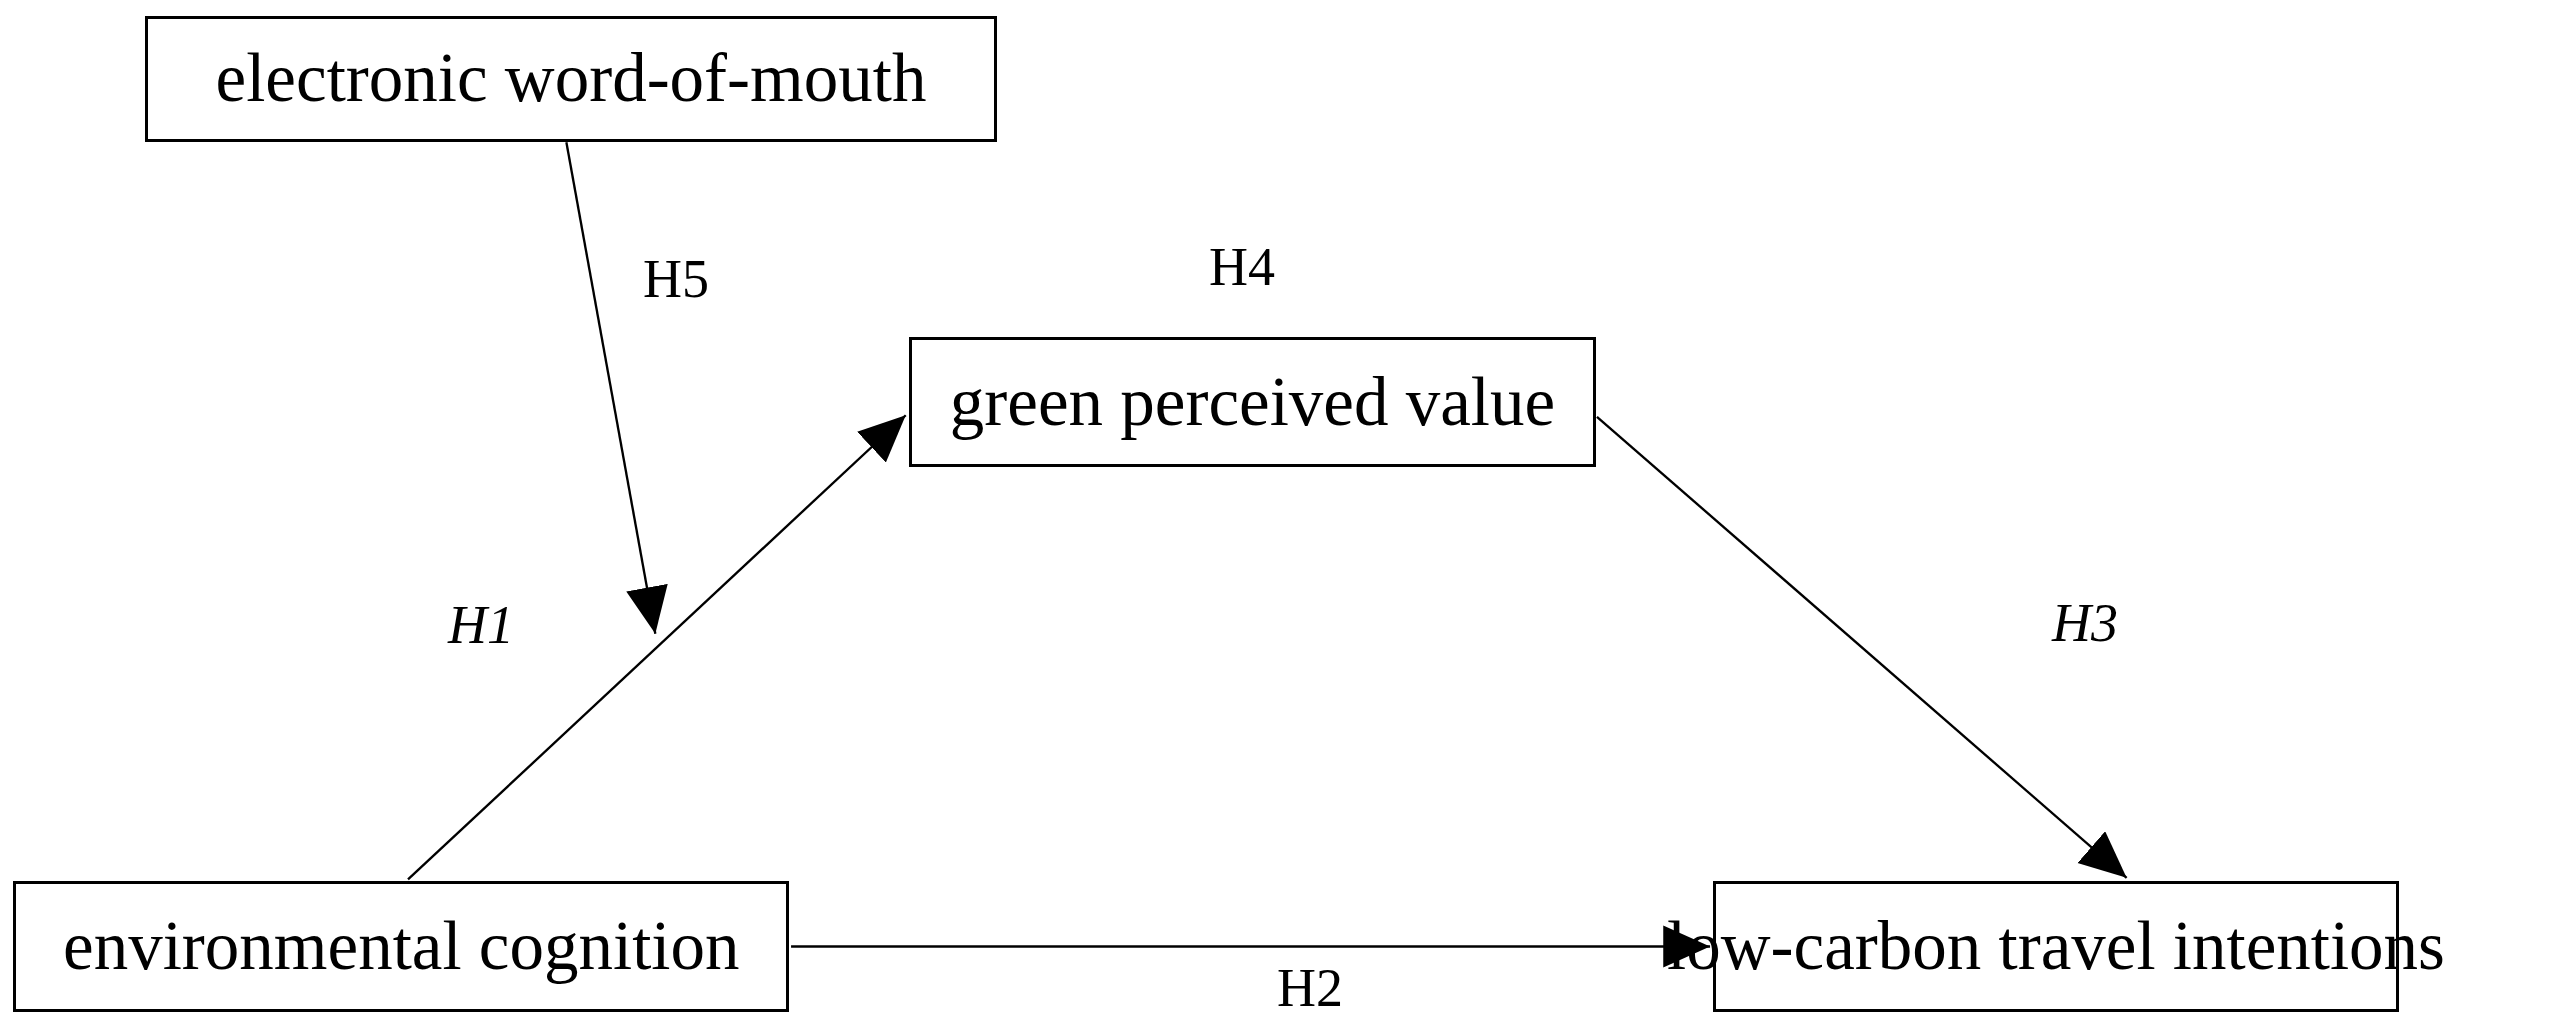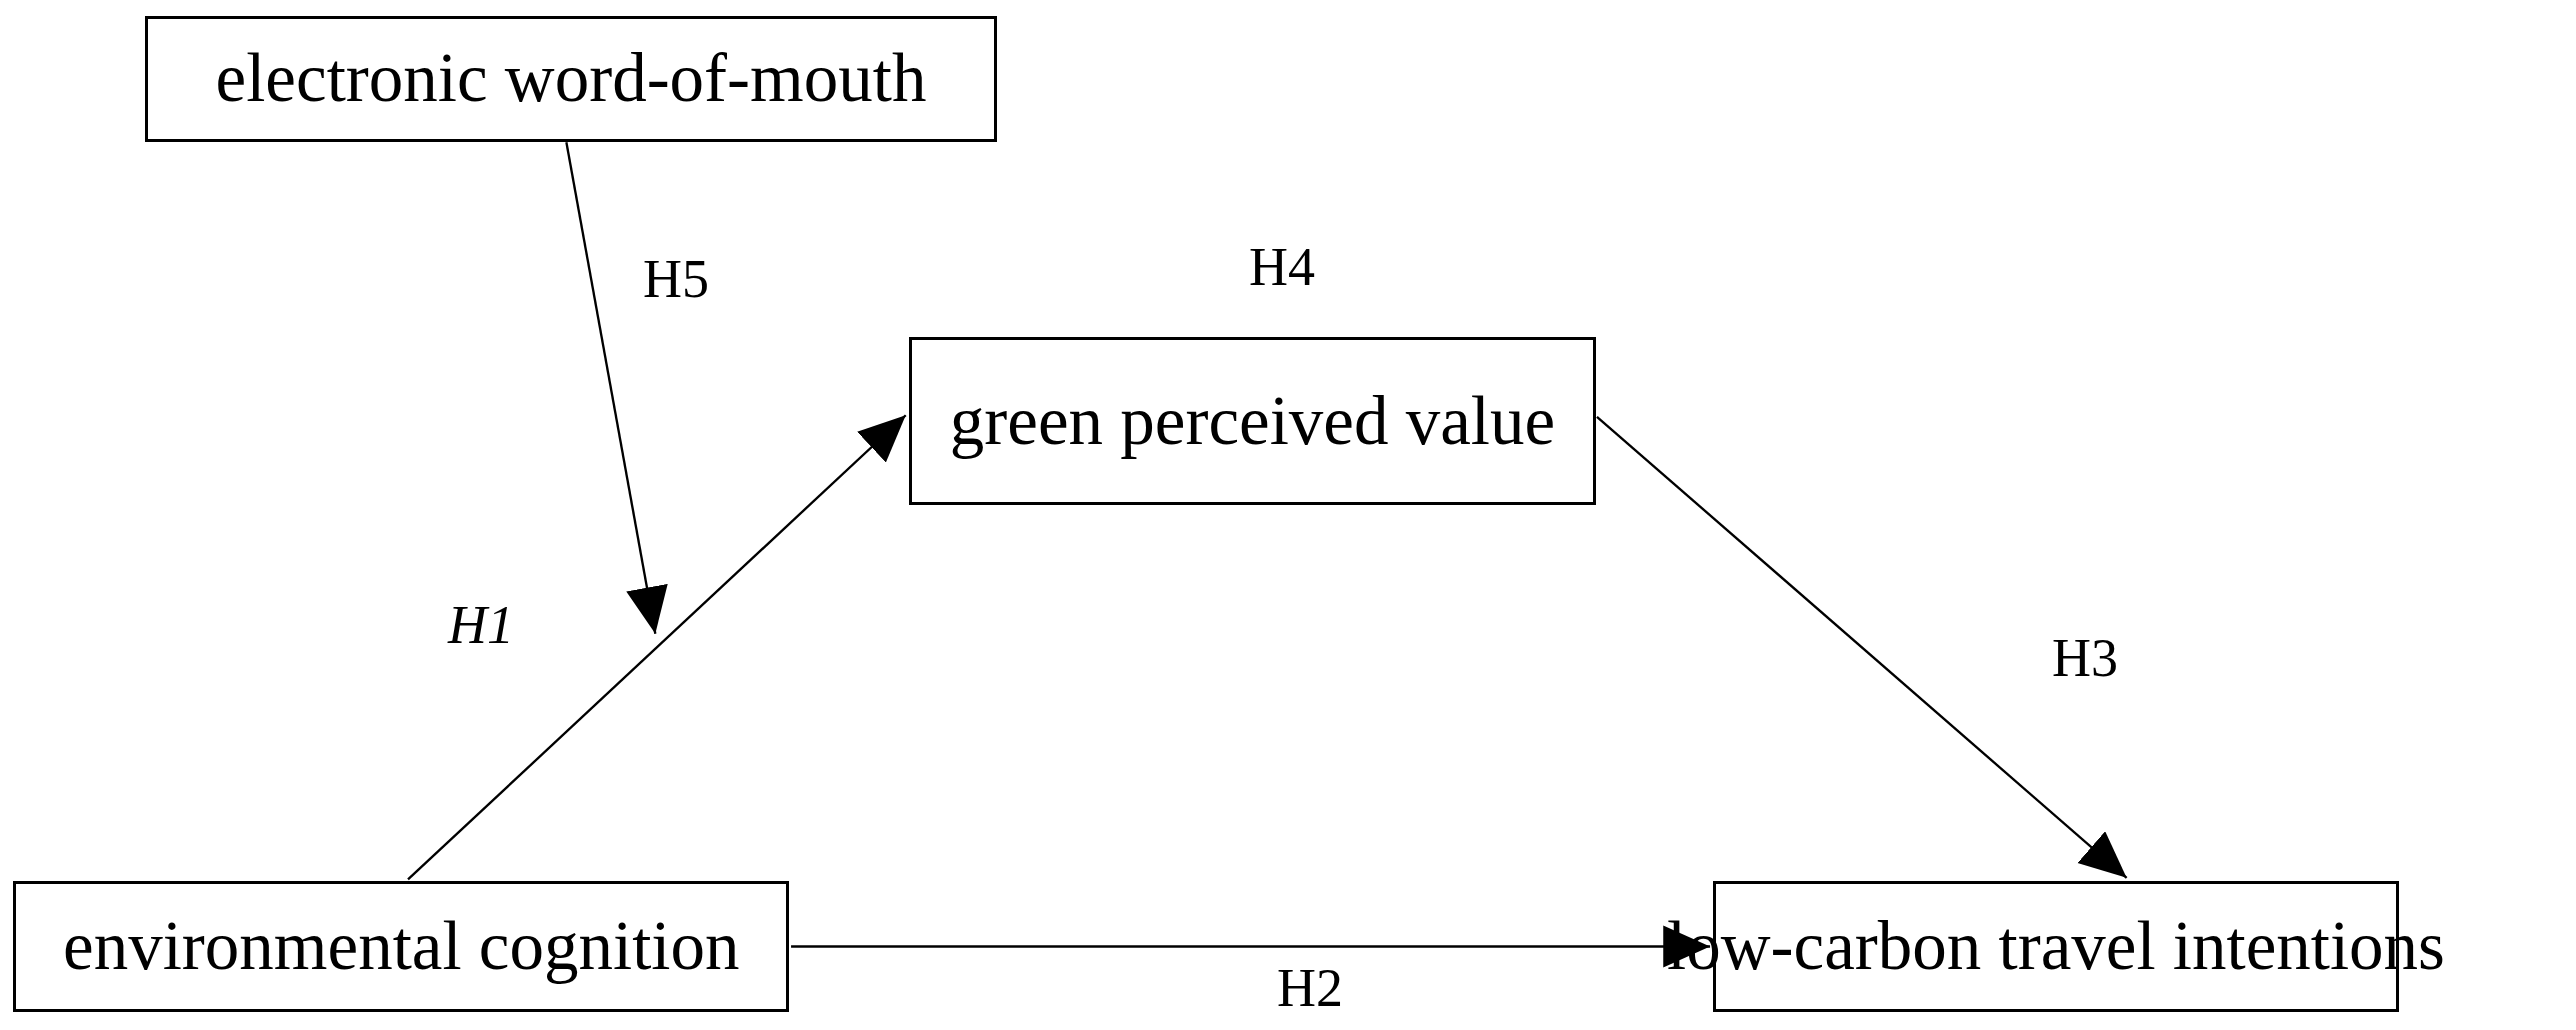--- a/index.html
+++ b/index.html
@@ -31,34 +31,34 @@
     background: #ffffff;
     display: flex;
     align-items: center;
     justify-content: center;
     font-size: 69px;
     line-height: 1;
     white-space: nowrap;
     text-align: center;
   }
   #node-ewom { left: 145px;  top: 15.6px;   width: 852px; height: 126px; }
-  #node-gpv  { left: 909px; top: 337px;  width: 687px;  height: 168px; }
+  #node-gpv  { left: 909px; top: 337px;  width: 687px;  height: 130px; }
   #node-ec   { left: 13.3px;   top: 881px; width: 776px;  height: 131px; }
   #node-lcti { left: 1713px; top: 881px; width: 686px; height: 131px; }
   .hyp-label {
     position: absolute;
     transform: translate(-50%, -50%);
     font-size: 54px;
     line-height: 1;
     white-space: nowrap;
   }
   #label-h1 { left: 481px;  top: 625px; font-style: italic; }
   #label-h2 { left: 1310px; top: 988px; }
-  #label-h3 { left: 2085px; top: 658px; }
-  #label-h4 { left: 1242px; top: 267px; margin-left: 40px; }
+  #label-h3 { left: 2085px; top: 623px; font-style: italic; }
+  #label-h4 { left: 1242px; top: 267px; }
   #label-h5 { left: 676px;  top: 279px; }
 </style>
 </head>
 <body>
 
 <div id="canvas">
 
   <svg id="arrow-layer" viewBox="0 0 3302 1321" xmlns="http://www.w3.org/2000/svg">
     <defs>
       <marker id="arrowhead" markerWidth="21" markerHeight="19" refX="20" refY="9" orient="auto">

